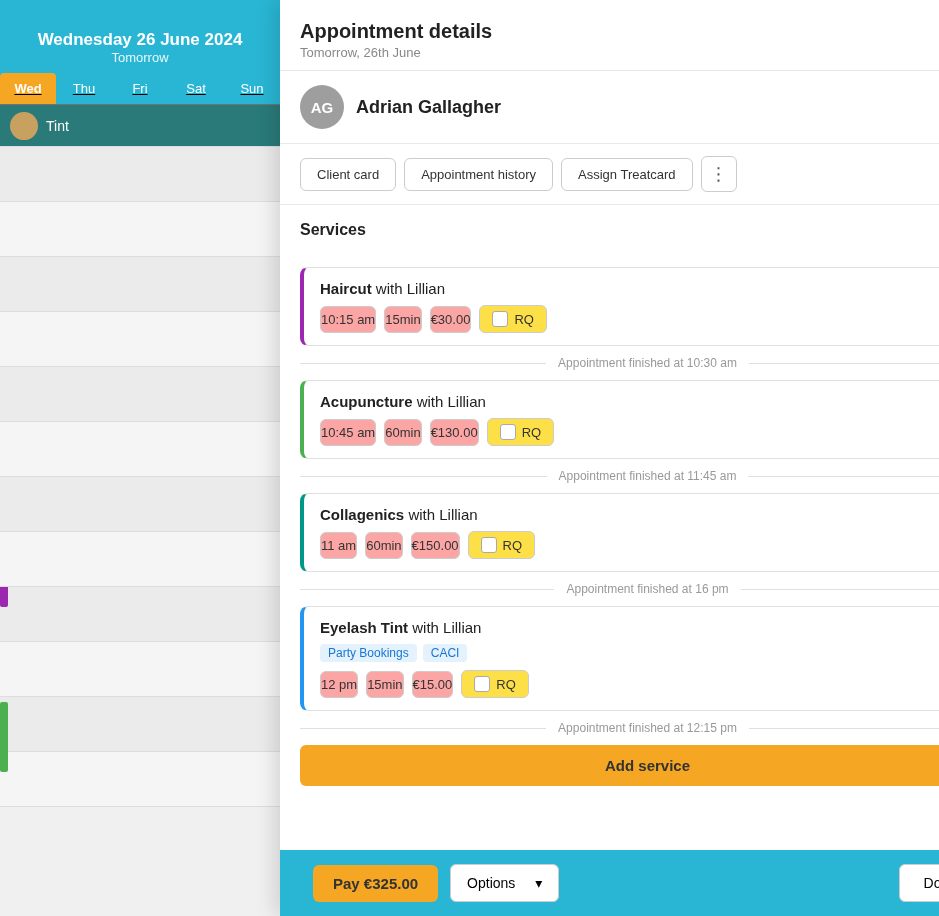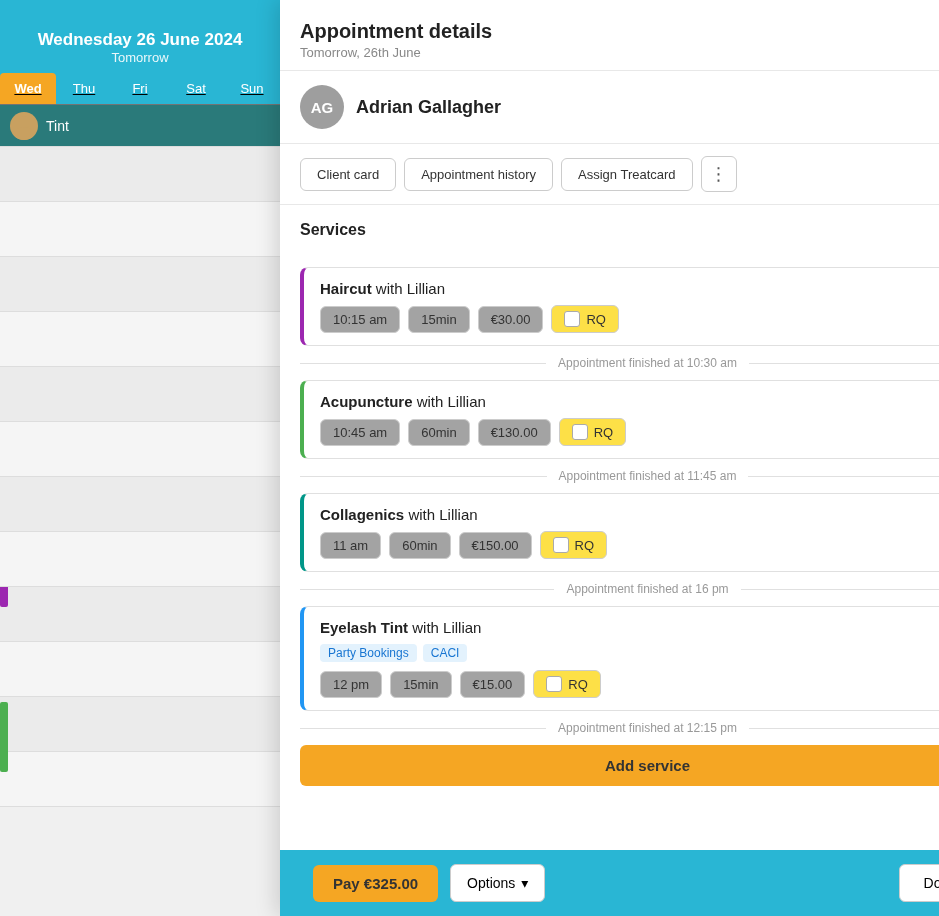--- a/index.html
+++ b/index.html
@@ -214,26 +214,26 @@
       background: #e3f2fd;
       padding: 2px 8px;
       border-radius: 4px;
     }
     .service-pills {
       display: flex;
       gap: 8px;
       align-items: center;
     }
     .pill {
-      padding: 5px 12px;
+      padding: 5px 0;
       border: 1.5px solid #ccc;
       border-radius: 6px;
       font-size: 13px;
       color: #333;
-      background: #a3a3a3;
+      background: #fca5a5;
       cursor: pointer;
     }
     .rq-pill {
       display: flex;
       align-items: center;
       gap: 6px;
       padding: 5px 12px;
       border: 1.5px solid #ccc;
       border-radius: 6px;
       font-size: 13px;
@@ -295,21 +295,21 @@
     }
     .options-btn {
       padding: 10px 16px;
       background: white;
       border: 1.5px solid #ccc;
       border-radius: 6px;
       font-size: 14px;
       cursor: pointer;
       display: flex;
       align-items: center;
-      gap: 6px;
+      gap: 20px;
     }
     .done-btn {
       padding: 10px 24px;
       background: white;
       border: 1.5px solid #ccc;
       border-radius: 6px;
       font-size: 14px;
       cursor: pointer;
       margin-left: auto;
     }

